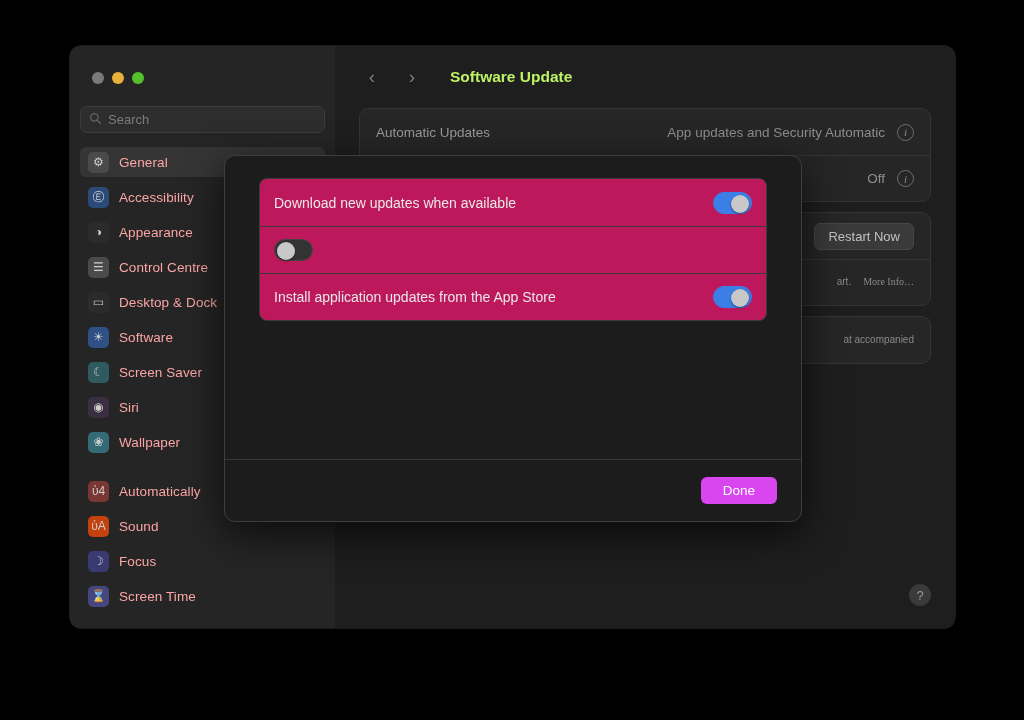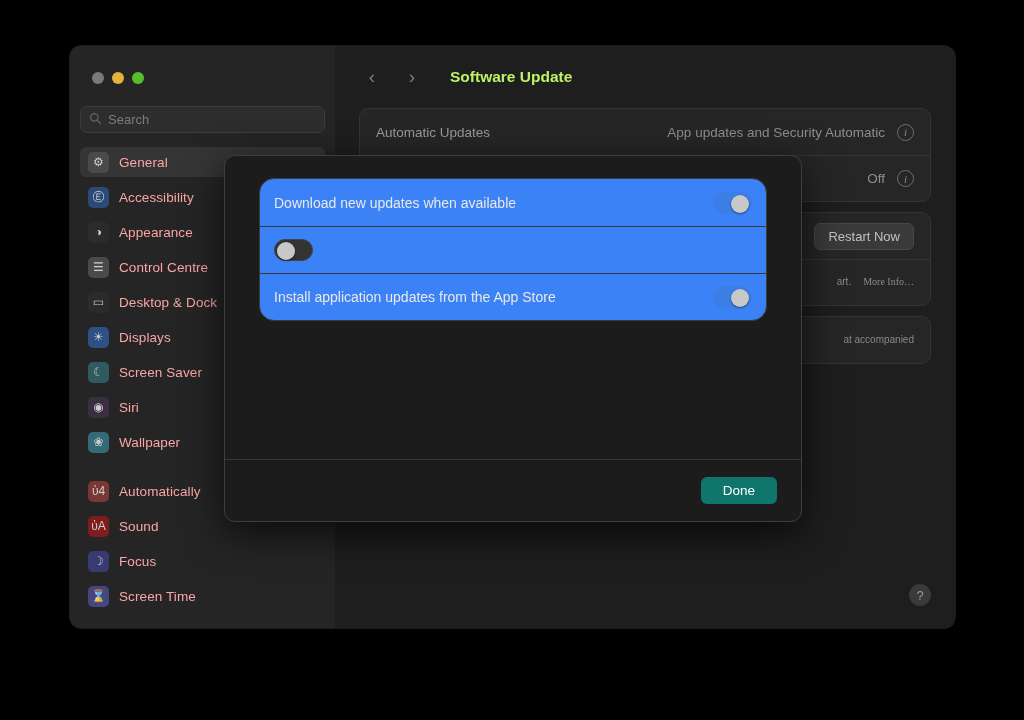--- a/index.html
+++ b/index.html
@@ -168,23 +168,23 @@
     overflow: hidden;
   }
   #sheet-body { padding: 22px 34px 0 34px; }
   #sheet-title {
     font-size: 14px;
     font-weight: bold;
     color: #ececec;
     margin-bottom: 14px;
   }
   .group {
-    background: #3b82f6;
+    background: #be185d;
     border: 0.5px solid #3b3b3b;
-    border-radius: 15px;
+    border-radius: 8px;
     margin-bottom: 14px;
   }
   .sw-row {
     display: flex; align-items: center;
     height: 47px;
     padding: 0 14px;
   }
   .sw-row + .sw-row { border-top: 0.5px solid #3a3a3a; }
   .sw-label {
     flex: 1;
@@ -212,21 +212,21 @@
 
   #sheet-footer {
     position: absolute;
     left: 0; right: 0; bottom: 0;
     height: 62px;
     border-top: 0.5px solid #363636;
     display: flex; align-items: center; justify-content: flex-end;
     padding-right: 24px;
   }
   #done-btn {
-    background: #0f766e;
+    background: #d946ef;
     color: #ffffff;
     font-size: 13.5px;
     border: 0; border-radius: 6px;
     padding: 6px 22px;
     font-family: "Liberation Sans", sans-serif;
   }
 </style>
 </head>
 <body>
 
@@ -266,41 +266,41 @@
         <div class="nav-item">
           <div class="nav-icon" style="background: rgb(74, 74, 74);">☰</div>
           <span class="nav-label">Control Centre</span>
         </div>
         <div class="nav-item">
           <div class="nav-icon" style="background: rgb(43, 43, 43);">▭</div>
           <span class="nav-label">Desktop &amp; Dock</span>
         </div>
         <div class="nav-item">
           <div class="nav-icon" style="background: rgb(47, 80, 133);">☀</div>
-          <span class="nav-label">Displays</span>
+          <span class="nav-label">Software</span>
         </div>
         <div class="nav-item">
           <div class="nav-icon" style="background: rgb(47, 90, 96);">☾</div>
           <span class="nav-label">Screen Saver</span>
         </div>
         <div class="nav-item">
           <div class="nav-icon" style="background: rgb(58, 46, 64);">◉</div>
           <span class="nav-label">Siri</span>
         </div>
         <div class="nav-item">
           <div class="nav-icon" style="background: rgb(53, 106, 119);">❀</div>
           <span class="nav-label">Wallpaper</span>
         </div>
         <div class="nav-gap"></div>
         <div class="nav-item">
           <div class="nav-icon" style="background: rgb(122, 55, 51);">ὑ4</div>
           <span class="nav-label">Automatically</span>
         </div>
         <div class="nav-item">
-          <div class="nav-icon" style="background: #7f1d1d;">ὐA</div>
+          <div class="nav-icon" style="background: #c2410c;">ὐA</div>
           <span class="nav-label">Sound</span>
         </div>
         <div class="nav-item">
           <div class="nav-icon" style="background: rgb(58, 58, 114);">☽</div>
           <span class="nav-label">Focus</span>
         </div>
         <div class="nav-item">
           <div class="nav-icon" style="background: rgb(70, 70, 126);">⌛</div>
           <span class="nav-label">Screen Time</span>
         </div>

